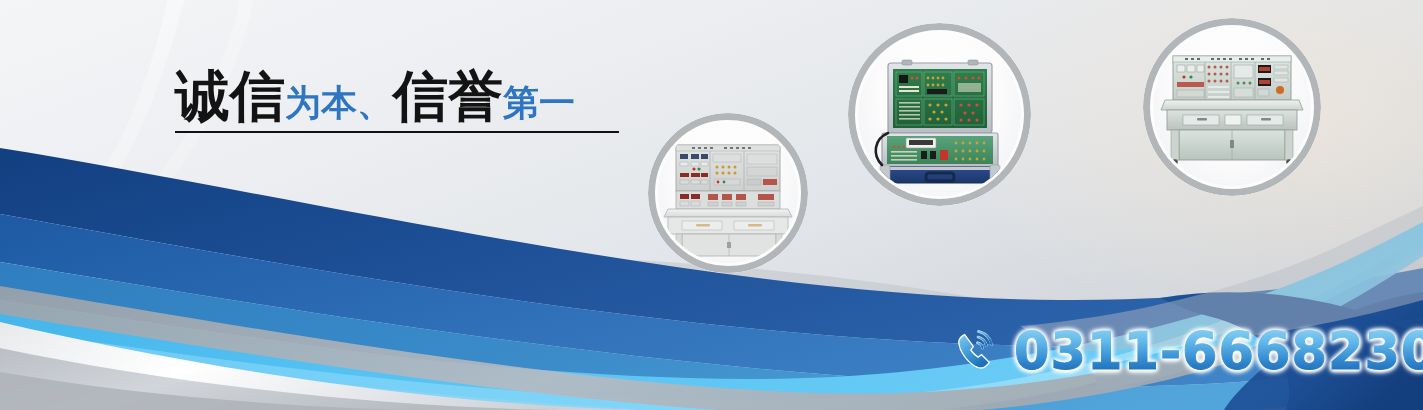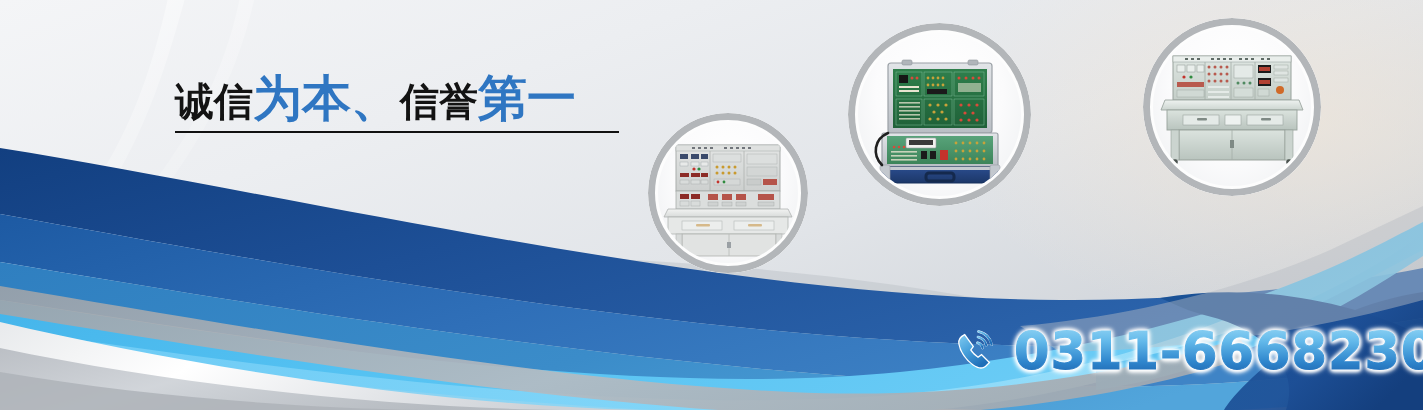--- a/index.html
+++ b/index.html
@@ -31,24 +31,24 @@
     margin:0;
     font-size:55px;
     line-height:1.02;
     font-weight:bold;
     color:#131313;
     white-space:nowrap;
     letter-spacing:0px;
   }
   .headline .accent{
     color:#2f76c2;
-    font-size:49px;
+    font-size:36px;
     vertical-align:baseline;
   }
-  .headline .big{ font-size:39px; }
+  .headline .big{ font-size:55px; }
   .rule{
     margin-top:7px;
     width:444px;
     height:2px;
     background:#111;
   }
   .subline{
     margin:12px 0 0 0;
     font-size:27px;
     color:#1c1c1c;

